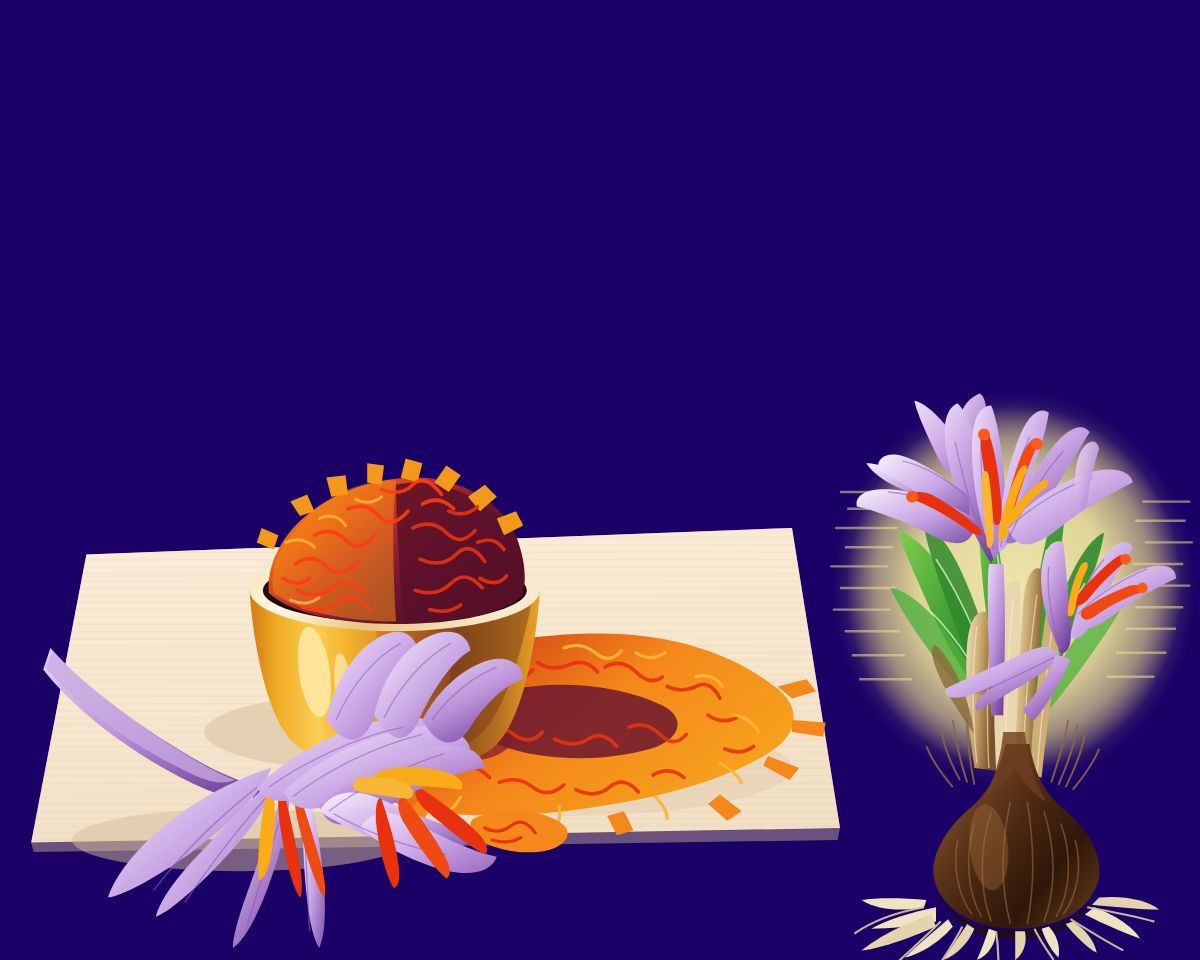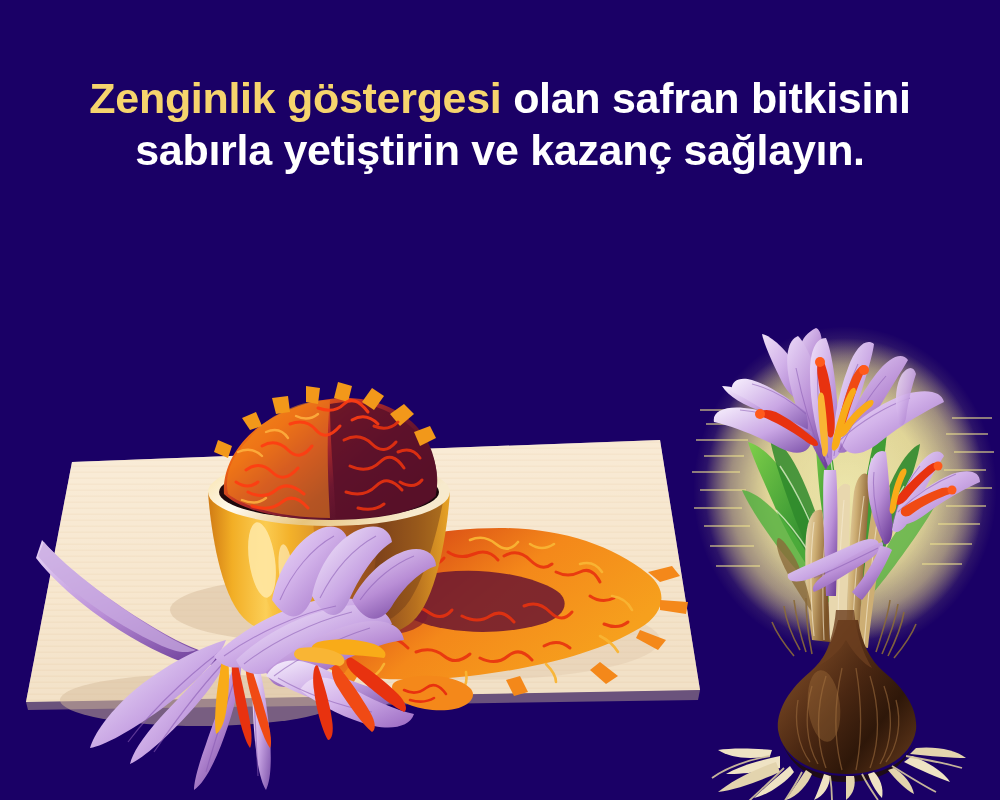--- a/index.html
+++ b/index.html
@@ -621,18 +621,14 @@
         <g>
           <path d="M898,418 C894,400 896,384 902,374 C908,366 914,366 916,374
                  C912,386 908,402 906,418 C904,428 898,428 898,418 Z" fill="url(#petalA)" opacity="0.9"></path>
         </g>
       </g>
 
       <rect x="0" y="0" width="1000" height="800" fill="none"></rect>
     </svg>
   </div>
 
-  <div id="headline">
-    <span class="hl-line" style="color: rgb(255, 255, 255);"><span class="hl-accent" style="color: rgb(246, 212, 109);">Zenginlik göstergesi</span><span> olan safran bitkisini</span></span>
-    <span class="hl-line" style="color: rgb(255, 255, 255);">sabırla yetiştirin ve kazanç sağlayın.</span>
-  </div>
 
 </div>
 
 </body></html>

